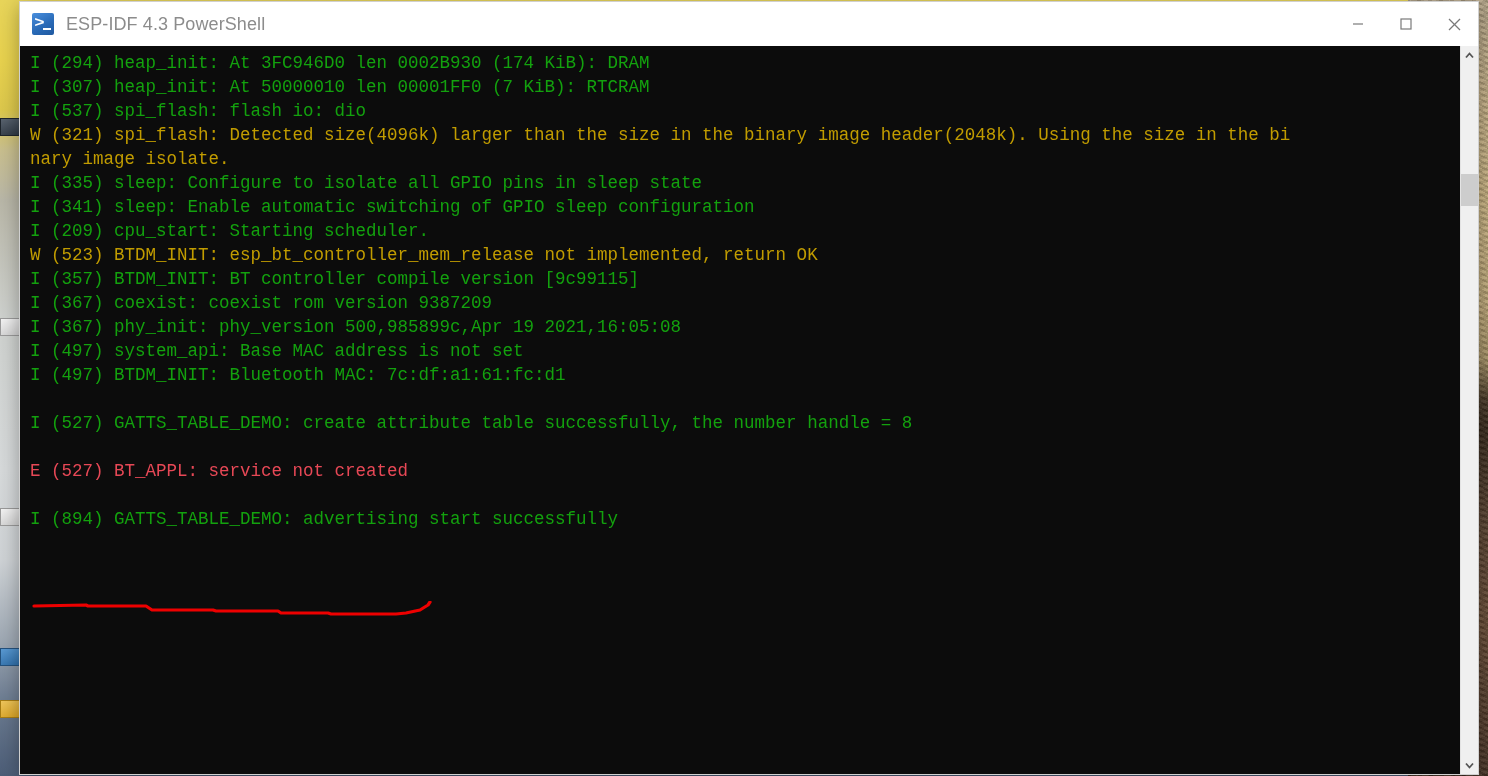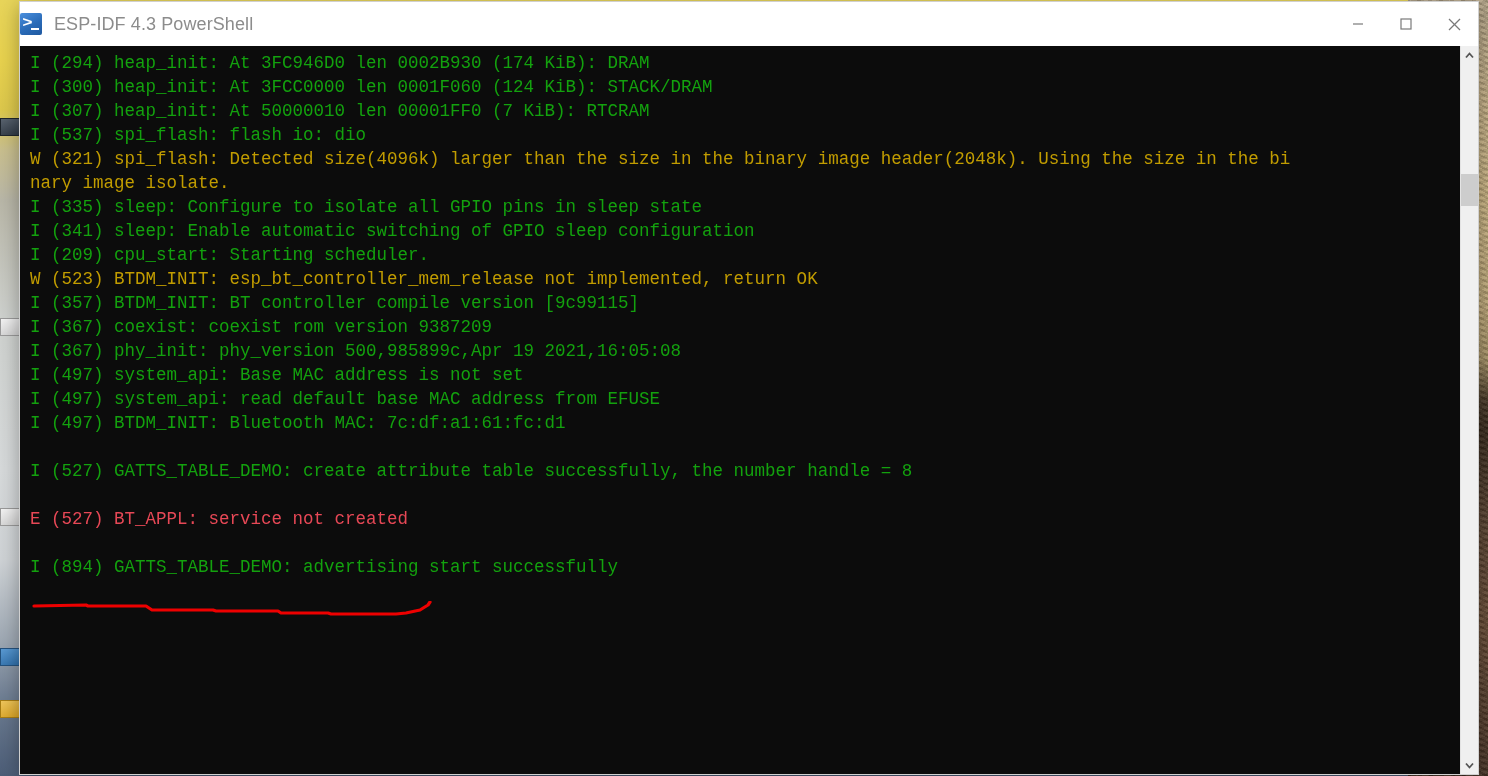--- a/index.html
+++ b/index.html
@@ -95,20 +95,21 @@
     height: 44px;
     flex: 0 0 44px;
     background: #ffffff;
     display: flex;
     align-items: center;
     user-select: none;
   }
   #title-left {
     display: flex;
     align-items: center;
+    padding-left: 12px;
     flex: 1 1 auto;
     min-width: 0;
   }
   #ps-icon {
     width: 22px; height: 22px;
     flex: 0 0 22px;
     background: linear-gradient(150deg,#4a8fdd 0%, #2a6bb8 55%, #1f59a0 100%);
     border-radius: 2px;
     position: relative;
     margin-right: 12px;
@@ -259,34 +260,32 @@
       </div>
     </div>
   </div>
 
   <div id="console-wrap">
 
     <div id="console">
 
       <div id="lines">
           <div class="line c-info">I (294) heap_init: At 3FC946D0 len 0002B930 (174 KiB): DRAM</div>
-          <div class="line c-info">I (300) heap_init: At 3FCC0000 len 0001F060 (124 KiB): STACK/DRAM</div>
           <div class="line c-info">I (307) heap_init: At 50000010 len 00001FF0 (7 KiB): RTCRAM</div>
           <div class="line c-info">I (537) spi_flash: flash io: dio</div>
           <div class="line c-warn">W (321) spi_flash: Detected size(4096k) larger than the size in the binary image header(2048k). Using the size in the bi</div>
           <div class="line c-warn">nary image isolate.</div>
           <div class="line c-info">I (335) sleep: Configure to isolate all GPIO pins in sleep state</div>
           <div class="line c-info">I (341) sleep: Enable automatic switching of GPIO sleep configuration</div>
           <div class="line c-info">I (209) cpu_start: Starting scheduler.</div>
           <div class="line c-warn">W (523) BTDM_INIT: esp_bt_controller_mem_release not implemented, return OK</div>
           <div class="line c-info">I (357) BTDM_INIT: BT controller compile version [9c99115]</div>
           <div class="line c-info">I (367) coexist: coexist rom version 9387209</div>
           <div class="line c-info">I (367) phy_init: phy_version 500,985899c,Apr 19 2021,16:05:08</div>
           <div class="line c-info">I (497) system_api: Base MAC address is not set</div>
-          <div class="line c-info">I (497) system_api: read default base MAC address from EFUSE</div>
           <div class="line c-info">I (497) BTDM_INIT: Bluetooth MAC: 7c:df:a1:61:fc:d1</div>
           <div class="line c-info">&nbsp;</div>
           <div class="line c-info">I (527) GATTS_TABLE_DEMO: create attribute table successfully, the number handle = 8</div>
           <div class="line c-info">&nbsp;</div>
           <div class="line c-error">E (527) BT_APPL: service not created</div>
           <div class="line c-info">&nbsp;</div>
           <div class="line c-info">I (894) GATTS_TABLE_DEMO: advertising start successfully</div>
         </div>
 
       <svg id="annotation" viewBox="0 0 470 22" preserveAspectRatio="none">

